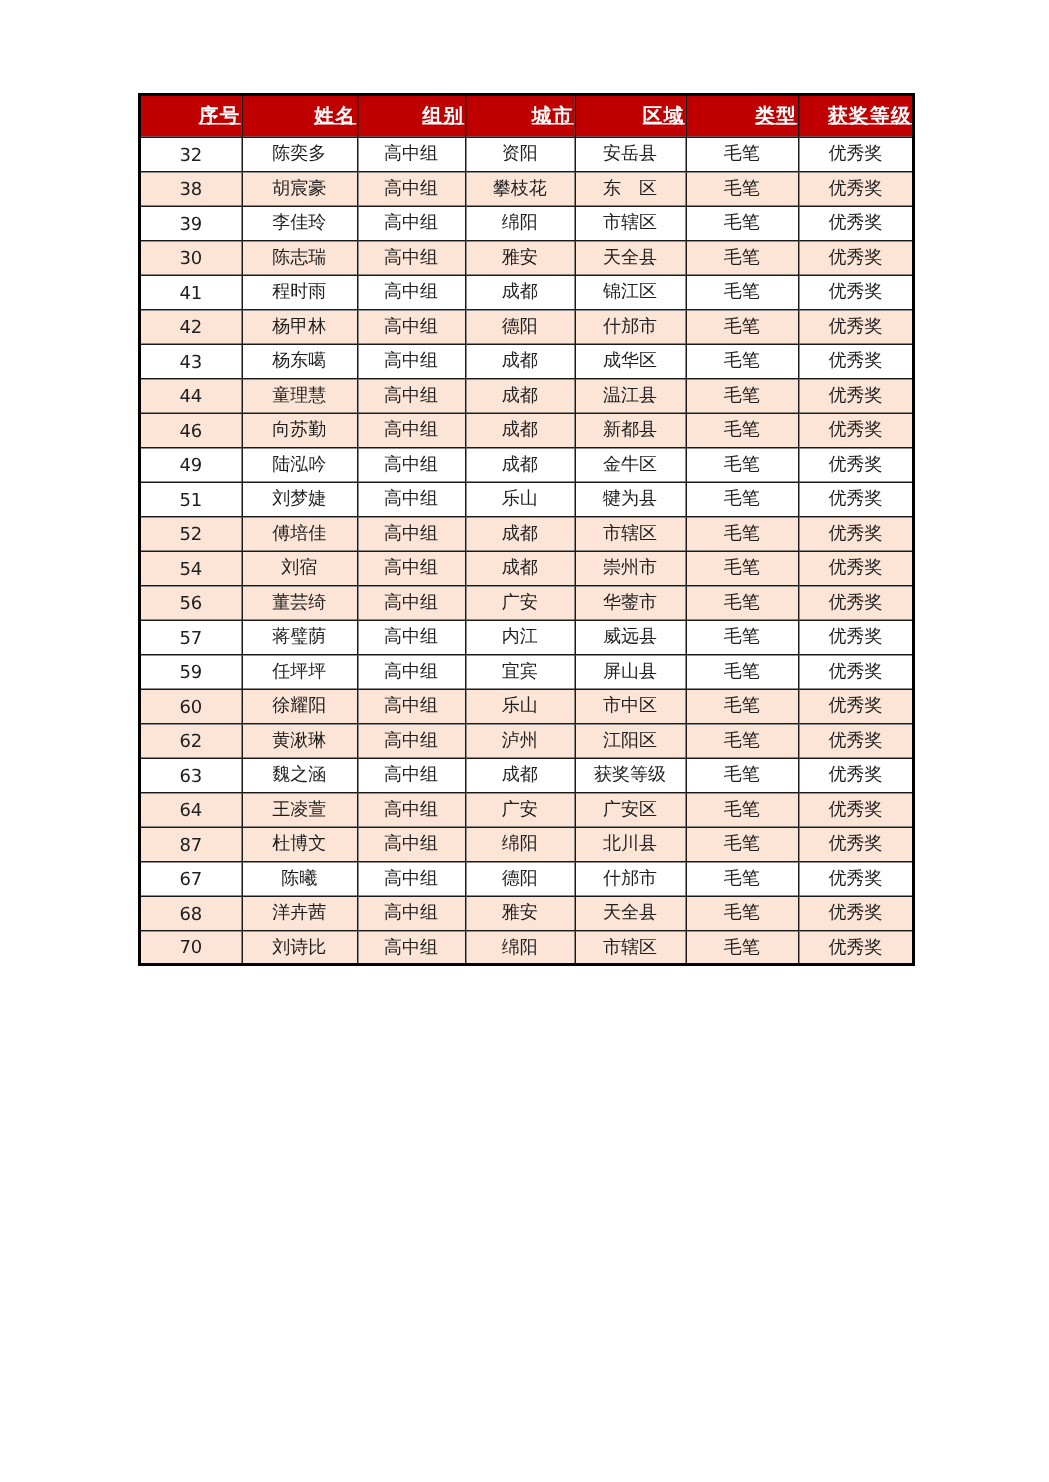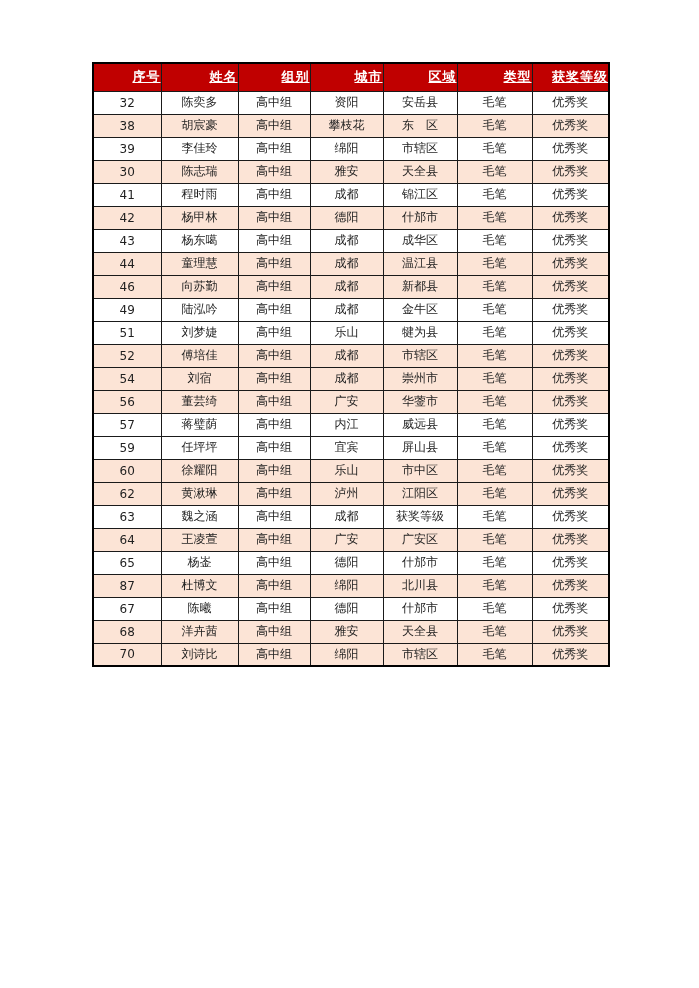--- a/index.html
+++ b/index.html
@@ -261,29 +261,20 @@
         </tr>
         <tr class="alt">
           <td>64</td>
           <td>王凌萱</td>
           <td>高中组</td>
           <td>广安</td>
           <td>广安区</td>
           <td>毛笔</td>
           <td>优秀奖</td>
         </tr>
-        <tr>
-          <td>65</td>
-          <td>杨崟</td>
-          <td>高中组</td>
-          <td>德阳</td>
-          <td>什邡市</td>
-          <td>毛笔</td>
-          <td>优秀奖</td>
-        </tr>
         <tr class="alt">
           <td>87</td>
           <td>杜博文</td>
           <td>高中组</td>
           <td>绵阳</td>
           <td>北川县</td>
           <td>毛笔</td>
           <td>优秀奖</td>
         </tr>
         <tr>

